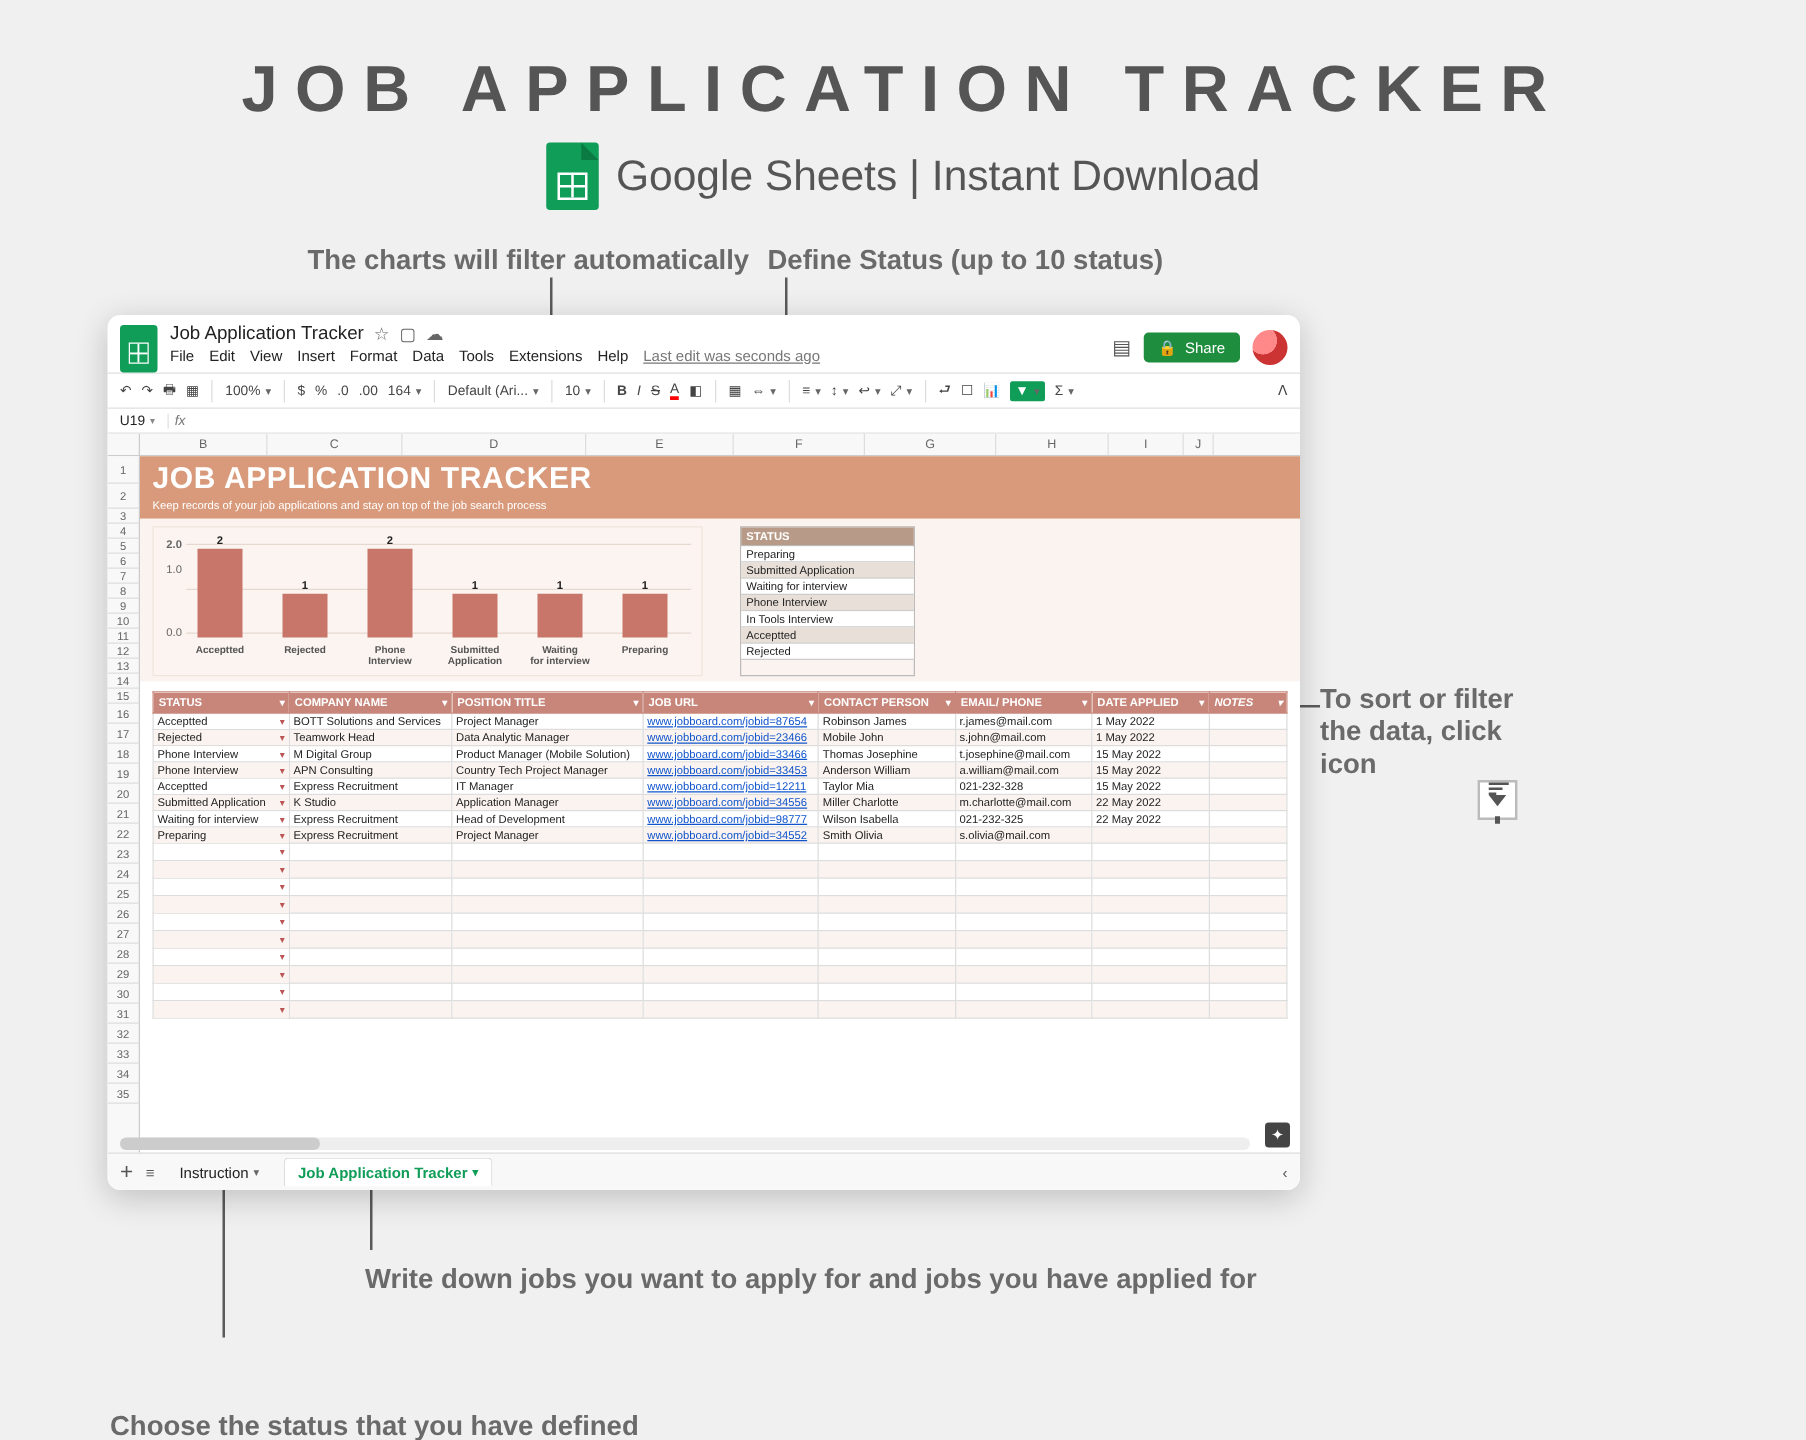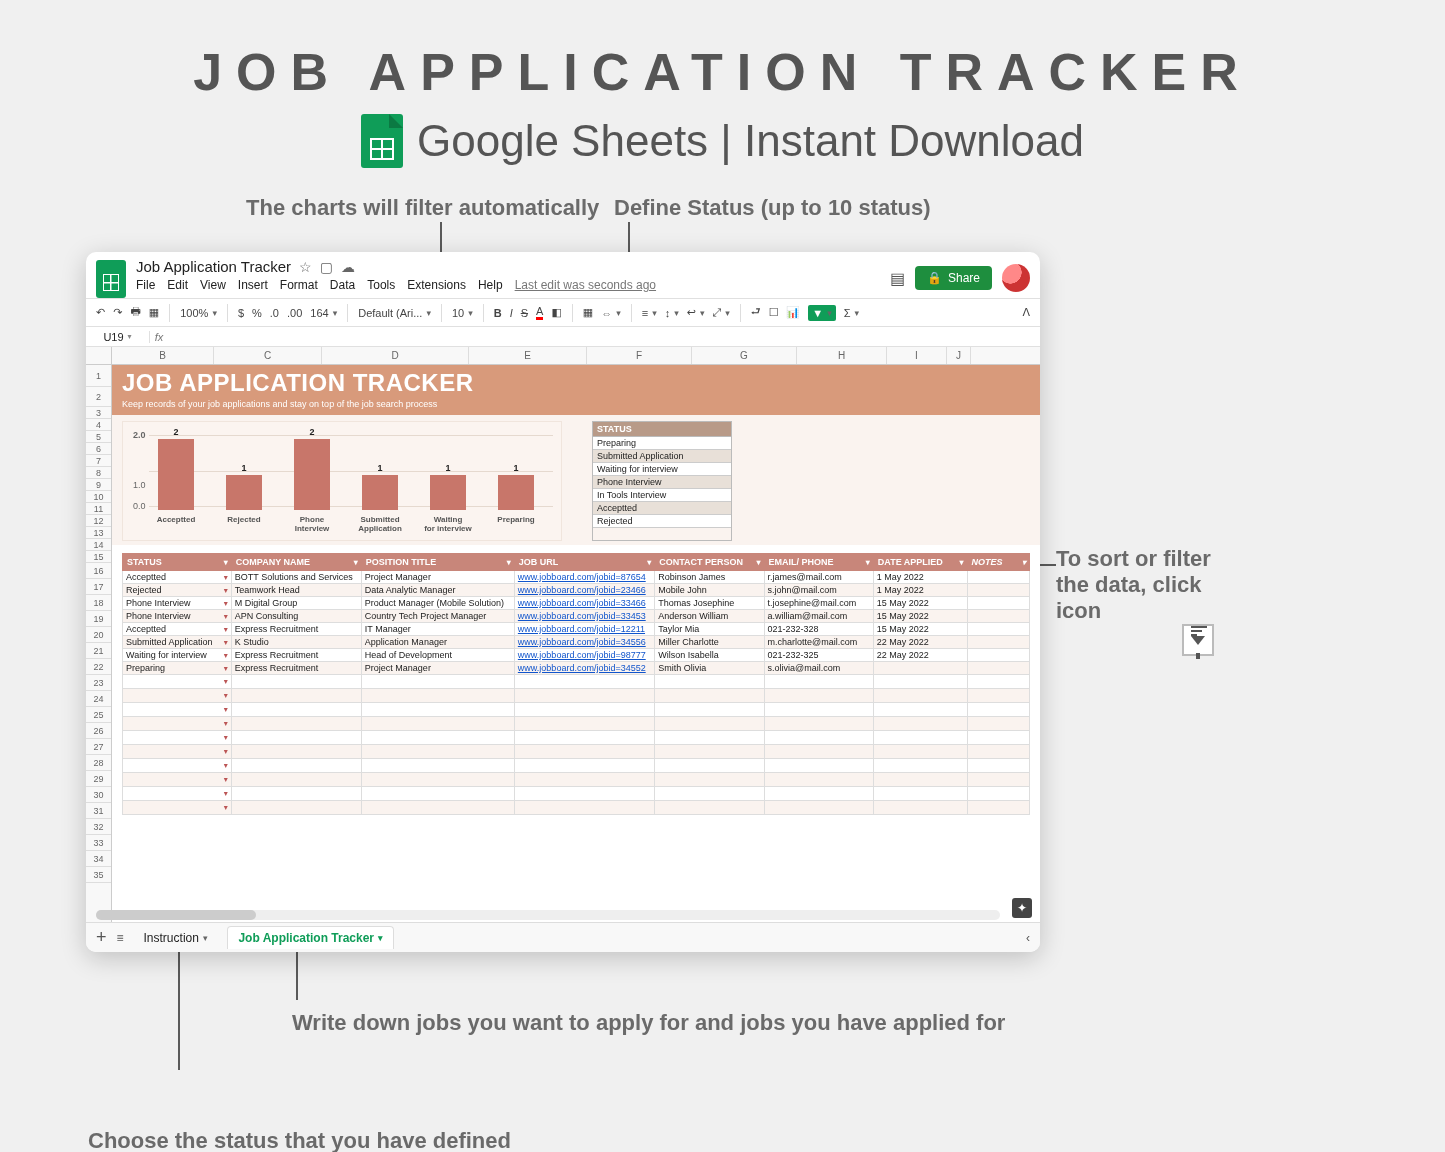--- a/index.html
+++ b/index.html
@@ -42,21 +42,21 @@
     content:""; position:absolute;
     left: 9px; right: 9px; top: 24px; bottom: 8px;
     border: 2px solid #fff;
   }
   .sheets-grid-inner {
     position:absolute; left: 11px; right: 11px; top: 26px; bottom: 10px;
     background:
       linear-gradient(#fff,#fff) center/100% 2px no-repeat,
       linear-gradient(#fff,#fff) center/2px 100% no-repeat;
   }
-  .hero-sub-text { font-size: 44px; color: #555; font-weight: 500; }
+  .hero-sub-text { font-size: 34px; color: #555; font-weight: 500; }
 
   .callout {
     position: absolute;
     font-size: 22px;
     color: #6a6a6a;
     font-weight: 600;
   }
   .callout-line {
     position: absolute;
     background: #5a5a5a;
@@ -113,21 +113,21 @@
   }
   .tb-sep { width:1px; height:18px; background:#ddd; margin:0 2px; }
   .tb-item { display:flex; align-items:center; gap:2px; }
   .tb-caret::after { content:"▾"; font-size:9px; color:#666; margin-left:2px; }
 
   .fx-row {
     display:flex; align-items:center; border-bottom:1px solid #e0e0e0;
     height: 20px;
   }
   .name-box {
-    width:64px; display:flex; align-items:center; justify-content:center;
+    width:49px; display:flex; align-items:center; justify-content:center;
     border-right:1px solid #e0e0e0; font-size:11px; gap:4px;
   }
   .fx-label { width:18px; text-align:center; font-style:italic; color:#777; font-size:11px; }
 
   .sheet-area { display:flex; height: calc(100% - 130px); }
   .col-headers { display:flex; height:18px; border-bottom:1px solid #ccc; background:#f8f8f8; font-size:10px; color:#666; }
   .row-hdr-col { width:26px; }
   .ch { border-right:1px solid #ddd; text-align:center; line-height:18px; flex-shrink:0; }
   .row-hdrs { width:26px; background:#f8f8f8; border-right:1px solid #ccc; }
   .rh { height:16px; border-bottom:1px solid #ddd; text-align:center; font-size:9px; color:#666; line-height:16px; }
@@ -429,21 +429,21 @@
       <div class="banner">
         <div class="banner-title">JOB APPLICATION TRACKER</div>
         <div class="banner-sub">Keep records of your job applications and stay on top of the job search process</div>
       </div>
 
       <div class="chart-zone">
         <div class="chart">
           <div id="chart-yticks">
               <div class="y-tick" style="top: 79px;">0.0</div>
               <div class="grid-line" style="top: 84px;"></div>
-              <div class="y-tick" style="top: 58px;">1.0</div>
+              <div class="y-tick" style="top: 28px;">1.0</div>
               <div class="grid-line" style="top: 48.5455px;"></div>
               <div class="y-tick" style="top: 8.09091px; font-weight: bold;">2.0</div>
               <div class="grid-line" style="top: 13.0909px;"></div>
             </div>
           <div class="bars" id="chart-bars">
               <div class="bar-wrap">
                 <div class="bar" style="height:70.9090909090909px">
                   <div class="bar-lbl">2</div>
                 </div>
               </div>

